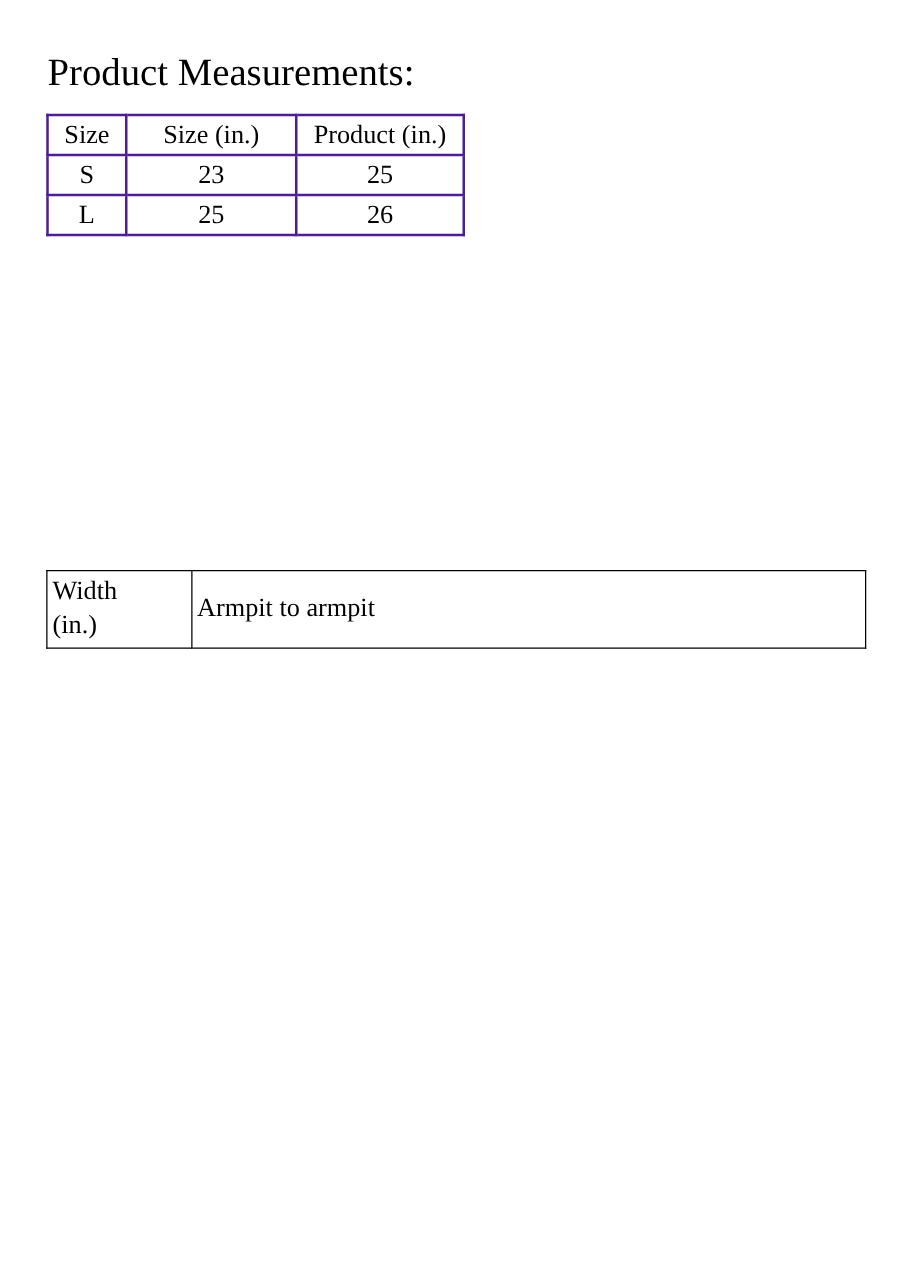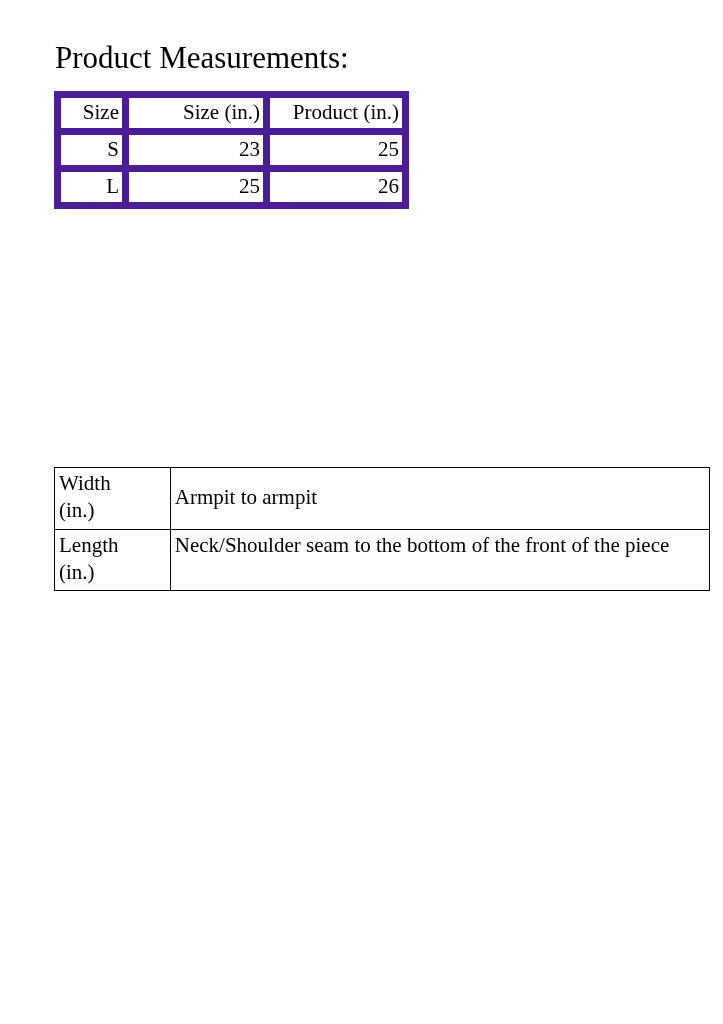--- a/index.html
+++ b/index.html
@@ -15,21 +15,20 @@
     overflow: hidden;
     position: relative;
   }
 
   .page {
     position: absolute;
     left: 0;
     top: 0;
     width: 580px;
     height: 1024px;
-    margin-left: 17px;
   }
 
   .section-title {
     position: absolute;
     font-family: "Liberation Serif", serif;
     font-size: 31px;
     font-weight: normal;
     line-height: 1;
     white-space: nowrap;
     color: #000000;
@@ -49,37 +48,37 @@
   table.meas {
     position: absolute;
     left: 37px;
     top: 91px;
     border-collapse: collapse;
     font-size: 21px;
     font-family: "Liberation Serif", serif;
   }
   table.meas th,
   table.meas td {
-    border: 7px solid #4c1d95;
+    border: 2px solid #4c1d95;
     padding: 1px 3px 2px 3px;
-    text-align: right;
+    text-align: center;
     font-weight: normal;
     line-height: 1.28;
     vertical-align: top;
     white-space: nowrap;
   }
   table.meas .col-size   { width: 55px; }
   table.meas .col-width  { width: 128px; }
   table.meas .col-length { width: 126px; }
 
   
   table.desc {
     position: absolute;
     left: 37px;
-    top: 467px;
+    top: 456px;
     width: 656px;
     border-collapse: collapse;
     font-size: 21px;
     font-family: "Liberation Serif", serif;
   }
   table.desc td {
     border: 1px solid #000000;
     padding: 2px 4px 4px 4px;
     text-align: left;
     font-weight: normal;
@@ -133,23 +132,16 @@
 
   <table class="desc">
     <tbody>
       <tr class="row-width">
         <td class="label-cell">
           <span class="label-line">Width</span>
           <span class="label-line">(in.)</span>
         </td>
         <td class="text-cell">Armpit to armpit</td>
       </tr>
-      <tr class="row-length">
-        <td class="label-cell">
-          <span class="label-line">Length</span>
-          <span class="label-line">(in.)</span>
-        </td>
-        <td class="text-cell">Neck/Shoulder seam to the bottom of the front of the piece</td>
-      </tr>
     </tbody>
   </table>
 
 </div>
 
 </body></html>

